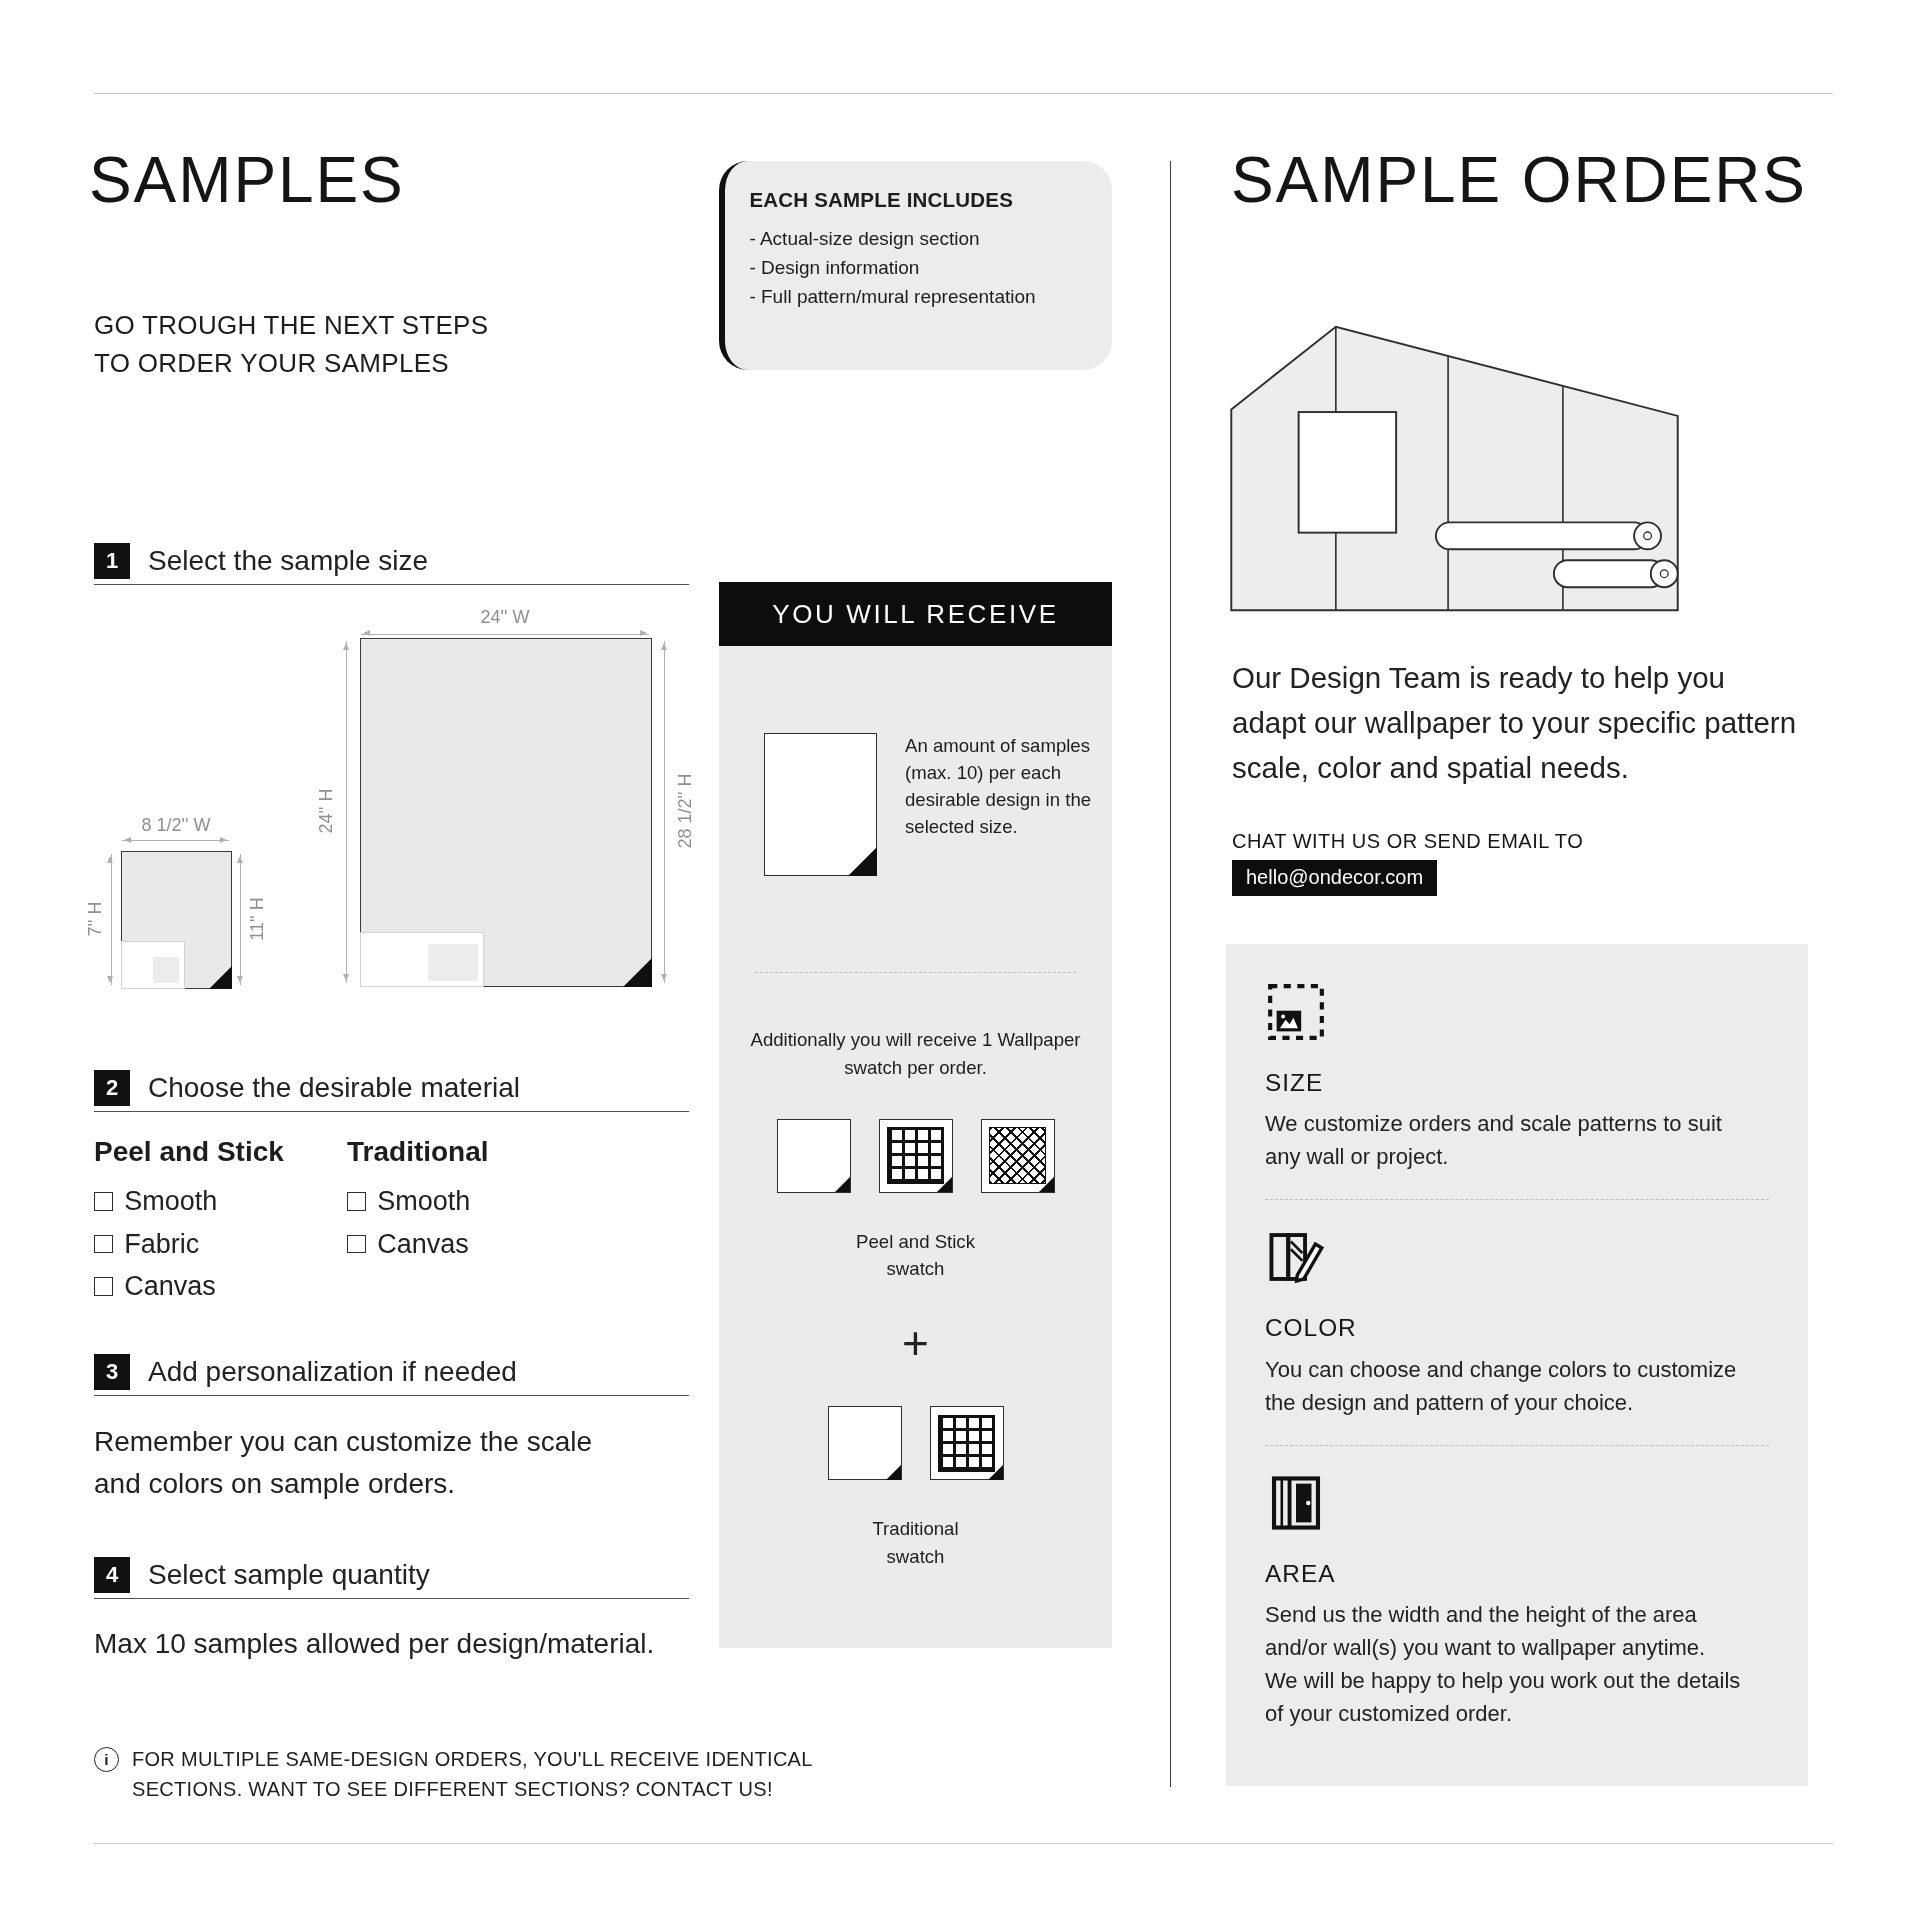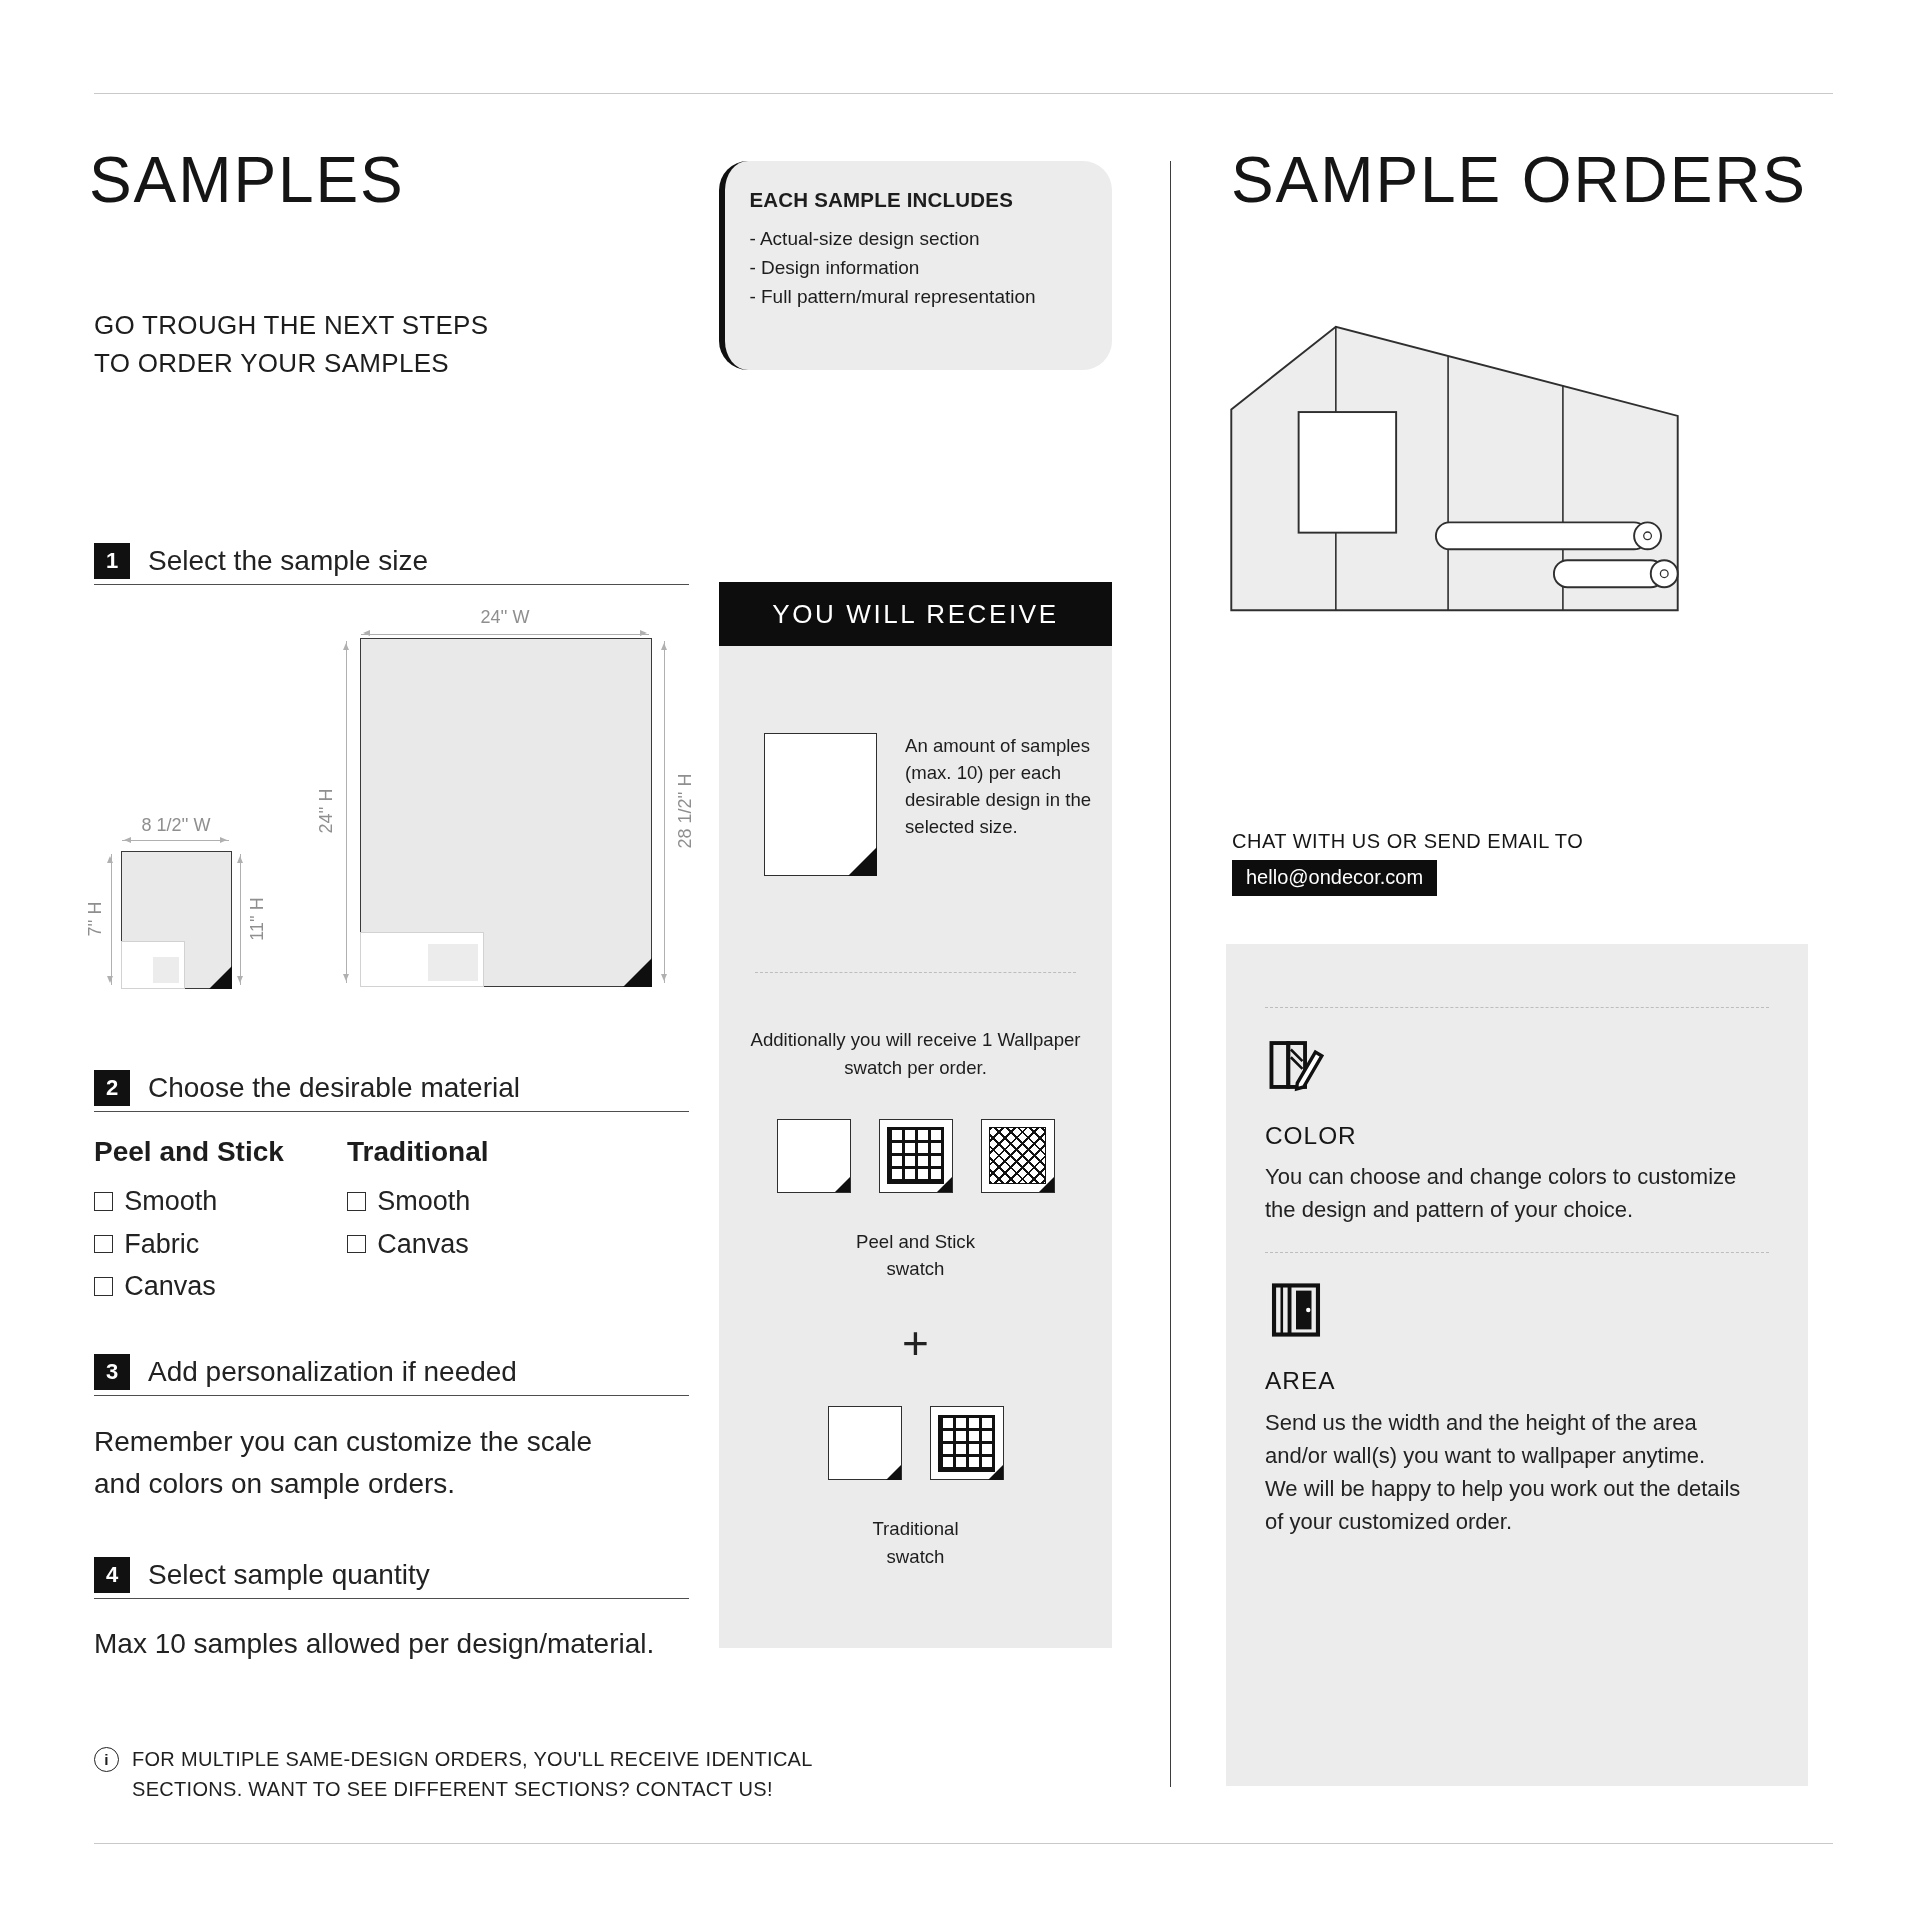--- a/index.html
+++ b/index.html
@@ -266,26 +266,39 @@
       <rect x="107" y="137" width="152" height="188" fill="#ffffff" stroke="#2f2f2f" stroke-width="3"></rect>
       <rect x="321" y="309" width="330" height="42" rx="21" fill="#ffffff" stroke="#2f2f2f" stroke-width="3"></rect>
       <circle cx="651" cy="330" r="21" fill="#ffffff" stroke="#2f2f2f" stroke-width="3"></circle>
       <circle cx="651" cy="330" r="6" fill="none" stroke="#2f2f2f" stroke-width="2"></circle>
       <rect x="505" y="368" width="172" height="42" rx="21" fill="#ffffff" stroke="#2f2f2f" stroke-width="3"></rect>
       <circle cx="677" cy="389" r="21" fill="#ffffff" stroke="#2f2f2f" stroke-width="3"></circle>
       <circle cx="677" cy="389" r="6" fill="none" stroke="#2f2f2f" stroke-width="2"></circle>
     </svg>
   </div>
 
+  <div class="custom-intro">Our Design Team is ready to help you adapt our wallpaper to your specific pattern scale, color and spatial needs.</div>
 
   <div class="chat-label">CHAT WITH US OR SEND EMAIL TO</div>
   <div class="email-badge">hello@ondecor.com</div>
 
   <div class="custom-panel">
 
+    <div class="feature">
+      <div class="icon">
+        <svg viewBox="0 0 48 48" width="62" height="62" xmlns="http://www.w3.org/2000/svg">
+          <rect x="4" y="4" width="40" height="40" fill="none" stroke="#111" stroke-width="3.2" stroke-dasharray="5.5 5"></rect>
+          <rect x="9" y="23" width="19" height="16" fill="#111"></rect>
+          <circle cx="14" cy="27.5" r="1.5" fill="#fff"></circle>
+          <path d="M11.5 36.5 L16 30 L19 33.5 L22 28.5 L25.5 36.5 Z" fill="#fff"></path>
+        </svg>
+      </div>
+      <div class="feat-head">SIZE</div>
+      <div class="feat-text">We customize orders and scale patterns to suit any wall or project.</div>
+    </div>
 
     <div class="pdash"></div>
 
     <div class="feature">
       <div class="icon">
         <svg viewBox="0 0 48 48" width="62" height="62" xmlns="http://www.w3.org/2000/svg">
           <rect x="5" y="7" width="13" height="34" fill="none" stroke="#111" stroke-width="3"></rect>
           <rect x="18" y="7" width="13" height="34" fill="none" stroke="#111" stroke-width="3"></rect>
           <path d="M20 12 L29 21 M20 18 L29 27" stroke="#111" stroke-width="2" fill="none"></path>
           <path d="M30 41 L44 17 L39 14 L25 38 L24.5 42.5 Z" fill="#fff" stroke="#111" stroke-width="2.6"></path>

